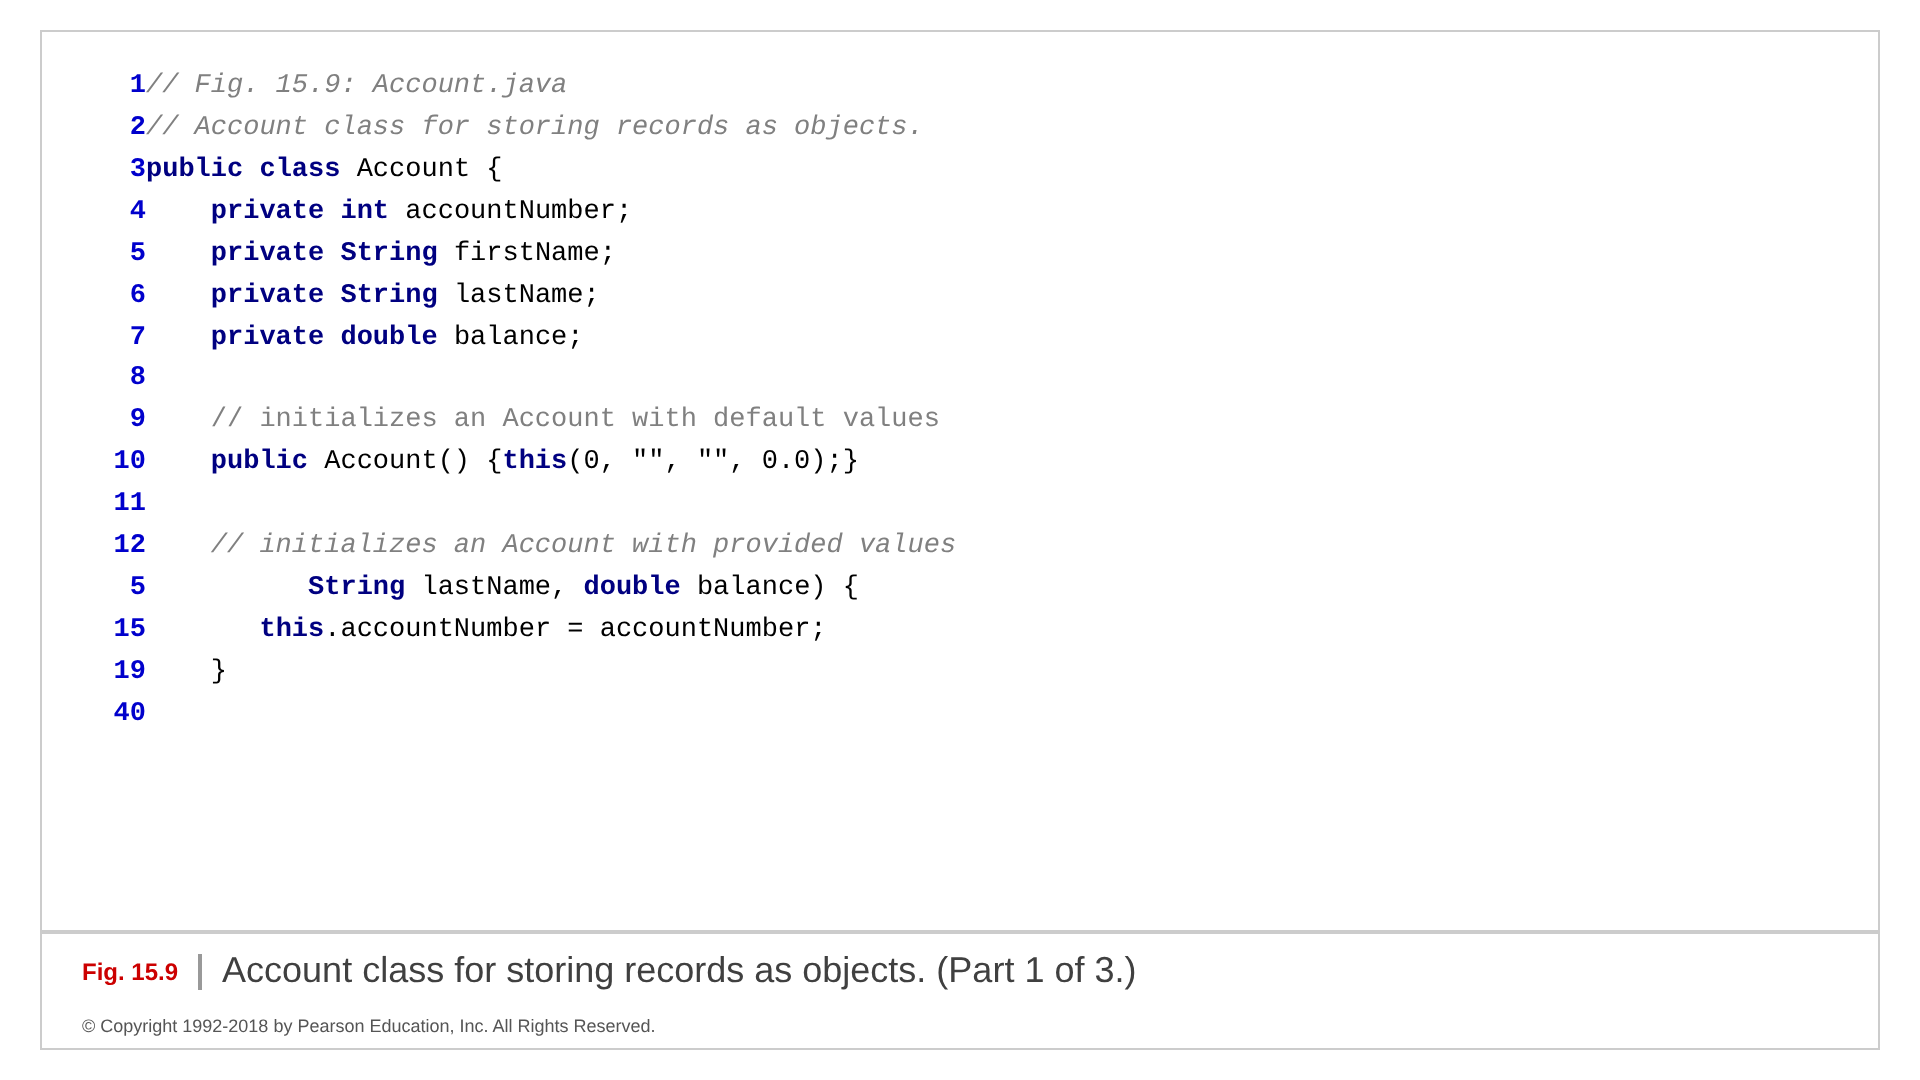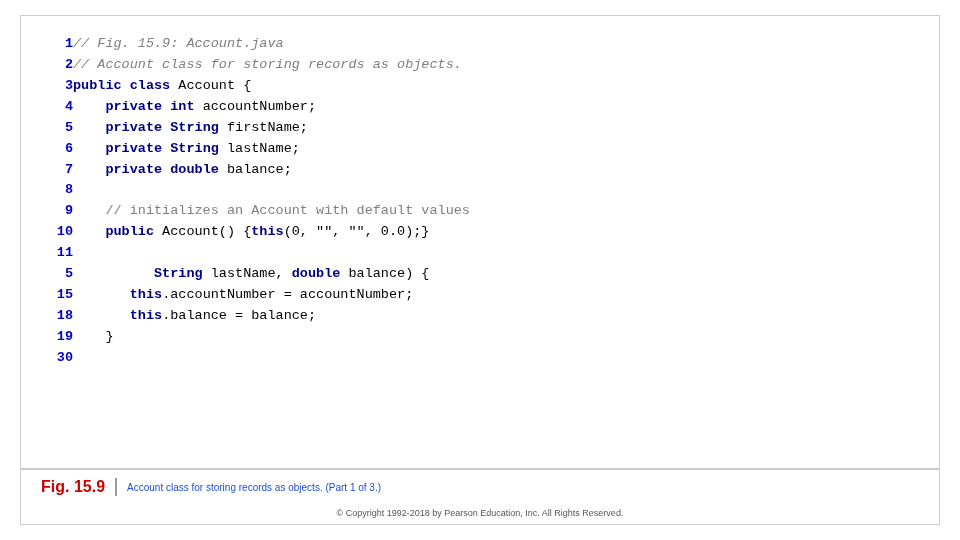--- a/index.html
+++ b/index.html
@@ -54,40 +54,39 @@
     .caption-bar {
       border-top: 2px solid #cccccc;
       padding: 8px 20px;
       display: flex;
       align-items: center;
       gap: 10px;
     }
     .caption-fig {
       color: #cc0000;
       font-weight: bold;
-      font-size: 16px;
+      font-size: 12px;
       font-family: Arial, sans-serif;
     }
     .caption-divider {
       width: 2px;
       height: 18px;
       background: #999999;
       display: inline-block;
     }
     .caption-text {
-      font-size: 10px;
-      color: #1d4ed8;
+      font-size: 18px;
+      color: #404040;
       font-family: Arial, sans-serif;
     }
     .copyright {
       padding: 4px 20px 6px 20px;
       font-size: 9px;
       color: #555555;
       font-family: Arial, sans-serif;
-      text-align: center;
     }
   </style>
 </head>
 <body>
 
 <div class="slide-container">
   <div class="code-area">
     <table class="code-table">
       <tbody id="code-body">
           <tr>
@@ -128,37 +127,37 @@
           </tr>
           <tr>
             <td class="line-num">10</td>
             <td class="code-text">    <span style="color:#000080;font-weight:bold;">public</span> Account() {<span style="color:#000080;font-weight:bold;">this</span>(0, "", "", 0.0);}</td>
           </tr>
           <tr>
             <td class="line-num">11</td>
             <td class="code-text"></td>
           </tr>
           <tr>
+            <td class="line-num">12</td>
+            <td class="code-text"><span style="color:#808080;font-style:italic;">    // initializes an Account with provided values</span></td>
+          </tr>
+          <tr>
             <td class="line-num">5</td>
             <td class="code-text">          <span style="color:#000080;font-weight:bold;">String</span> lastName, <span style="color:#000080;font-weight:bold;">double</span> balance) {</td>
           </tr>
           <tr>
             <td class="line-num">15</td>
             <td class="code-text">       <span style="color:#000080;font-weight:bold;">this</span>.accountNumber = accountNumber;</td>
           </tr>
           <tr>
-            <td class="line-num">18</td>
-            <td class="code-text">       <span style="color:#000080;font-weight:bold;">this</span>.balance = balance;</td>
-          </tr>
-          <tr>
             <td class="line-num">19</td>
             <td class="code-text">    }</td>
           </tr>
           <tr>
-            <td class="line-num">30</td>
+            <td class="line-num">40</td>
             <td class="code-text"></td>
           </tr>
         </tbody>
     </table>
   </div>
   <div class="caption-bar">
     <span class="caption-fig">Fig. 15.9</span>
     <span class="caption-divider"></span>
     <span class="caption-text">Account class for storing records as objects. (Part 1 of 3.)</span>
   </div>

